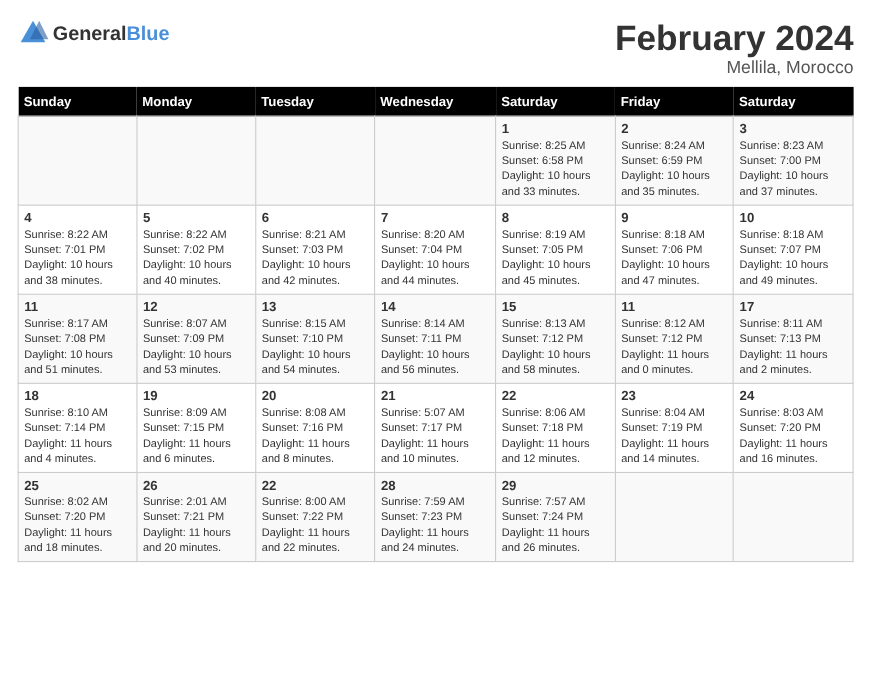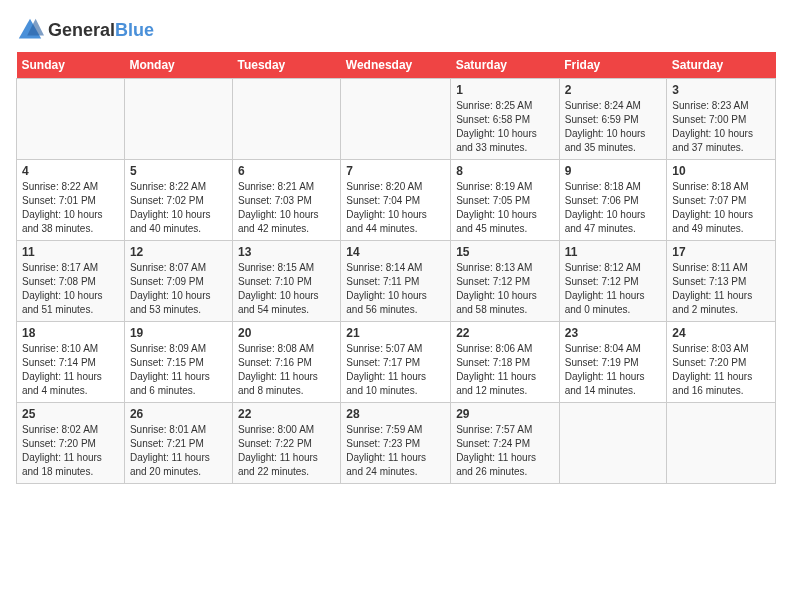--- a/index.html
+++ b/index.html
@@ -48,21 +48,21 @@
       font-size: 16px;
       font-weight: normal;
       color: #555;
     }
     table {
       width: 100%;
       border-collapse: collapse;
       font-size: 11px;
     }
     thead tr th {
-      background-color: #ef4444;
+      background-color: #000000;
       color: #fff;
       text-align: left;
       padding: 6px 5px;
       font-size: 12px;
       font-weight: bold;
     }
     tbody tr td {
       border: 1px solid #ccc;
       vertical-align: top;
       padding: 4px 5px;
@@ -97,20 +97,24 @@
 <div class="header">
   <div class="logo">
     <svg class="logo-icon" viewBox="0 0 40 40" xmlns="http://www.w3.org/2000/svg">
       <polygon points="20,4 36,32 4,32" fill="#4a90d9"></polygon>
       <polygon points="28,4 40,28 16,28" fill="#2a5fa0" opacity="0.6"></polygon>
     </svg>
     <div>
       <span class="logo-text-general">General</span><span class="logo-text-blue">Blue</span>
     </div>
   </div>
+  <div class="title-block">
+    <h1>February 2024</h1>
+    <h2>Mellila, Morocco</h2>
+  </div>
 </div>
 
 <table>
   <thead>
     <tr id="weekday-header">
     <th>Sunday</th>
         <th>Monday</th>
         <th>Tuesday</th>
         <th>Wednesday</th>
         <th>Saturday</th>
@@ -302,21 +306,21 @@
       <tr>
         <td>
           <span class="day-number">25</span>
           <div class="day-info" style="white-space: pre-line;">Sunrise: 8:02 AM
 Sunset: 7:20 PM
 Daylight: 11 hours
 and 18 minutes.</div>
         </td>
         <td>
           <span class="day-number">26</span>
-          <div class="day-info" style="white-space: pre-line;">Sunrise: 8:01 AM
+          <div class="day-info" style="white-space: pre-line;">Sunrise: 2:01 AM
 Sunset: 7:21 PM
 Daylight: 11 hours
 and 20 minutes.</div>
         </td>
         <td>
           <span class="day-number">22</span>
           <div class="day-info" style="white-space: pre-line;">Sunrise: 8:00 AM
 Sunset: 7:22 PM
 Daylight: 11 hours
 and 22 minutes.</div>

